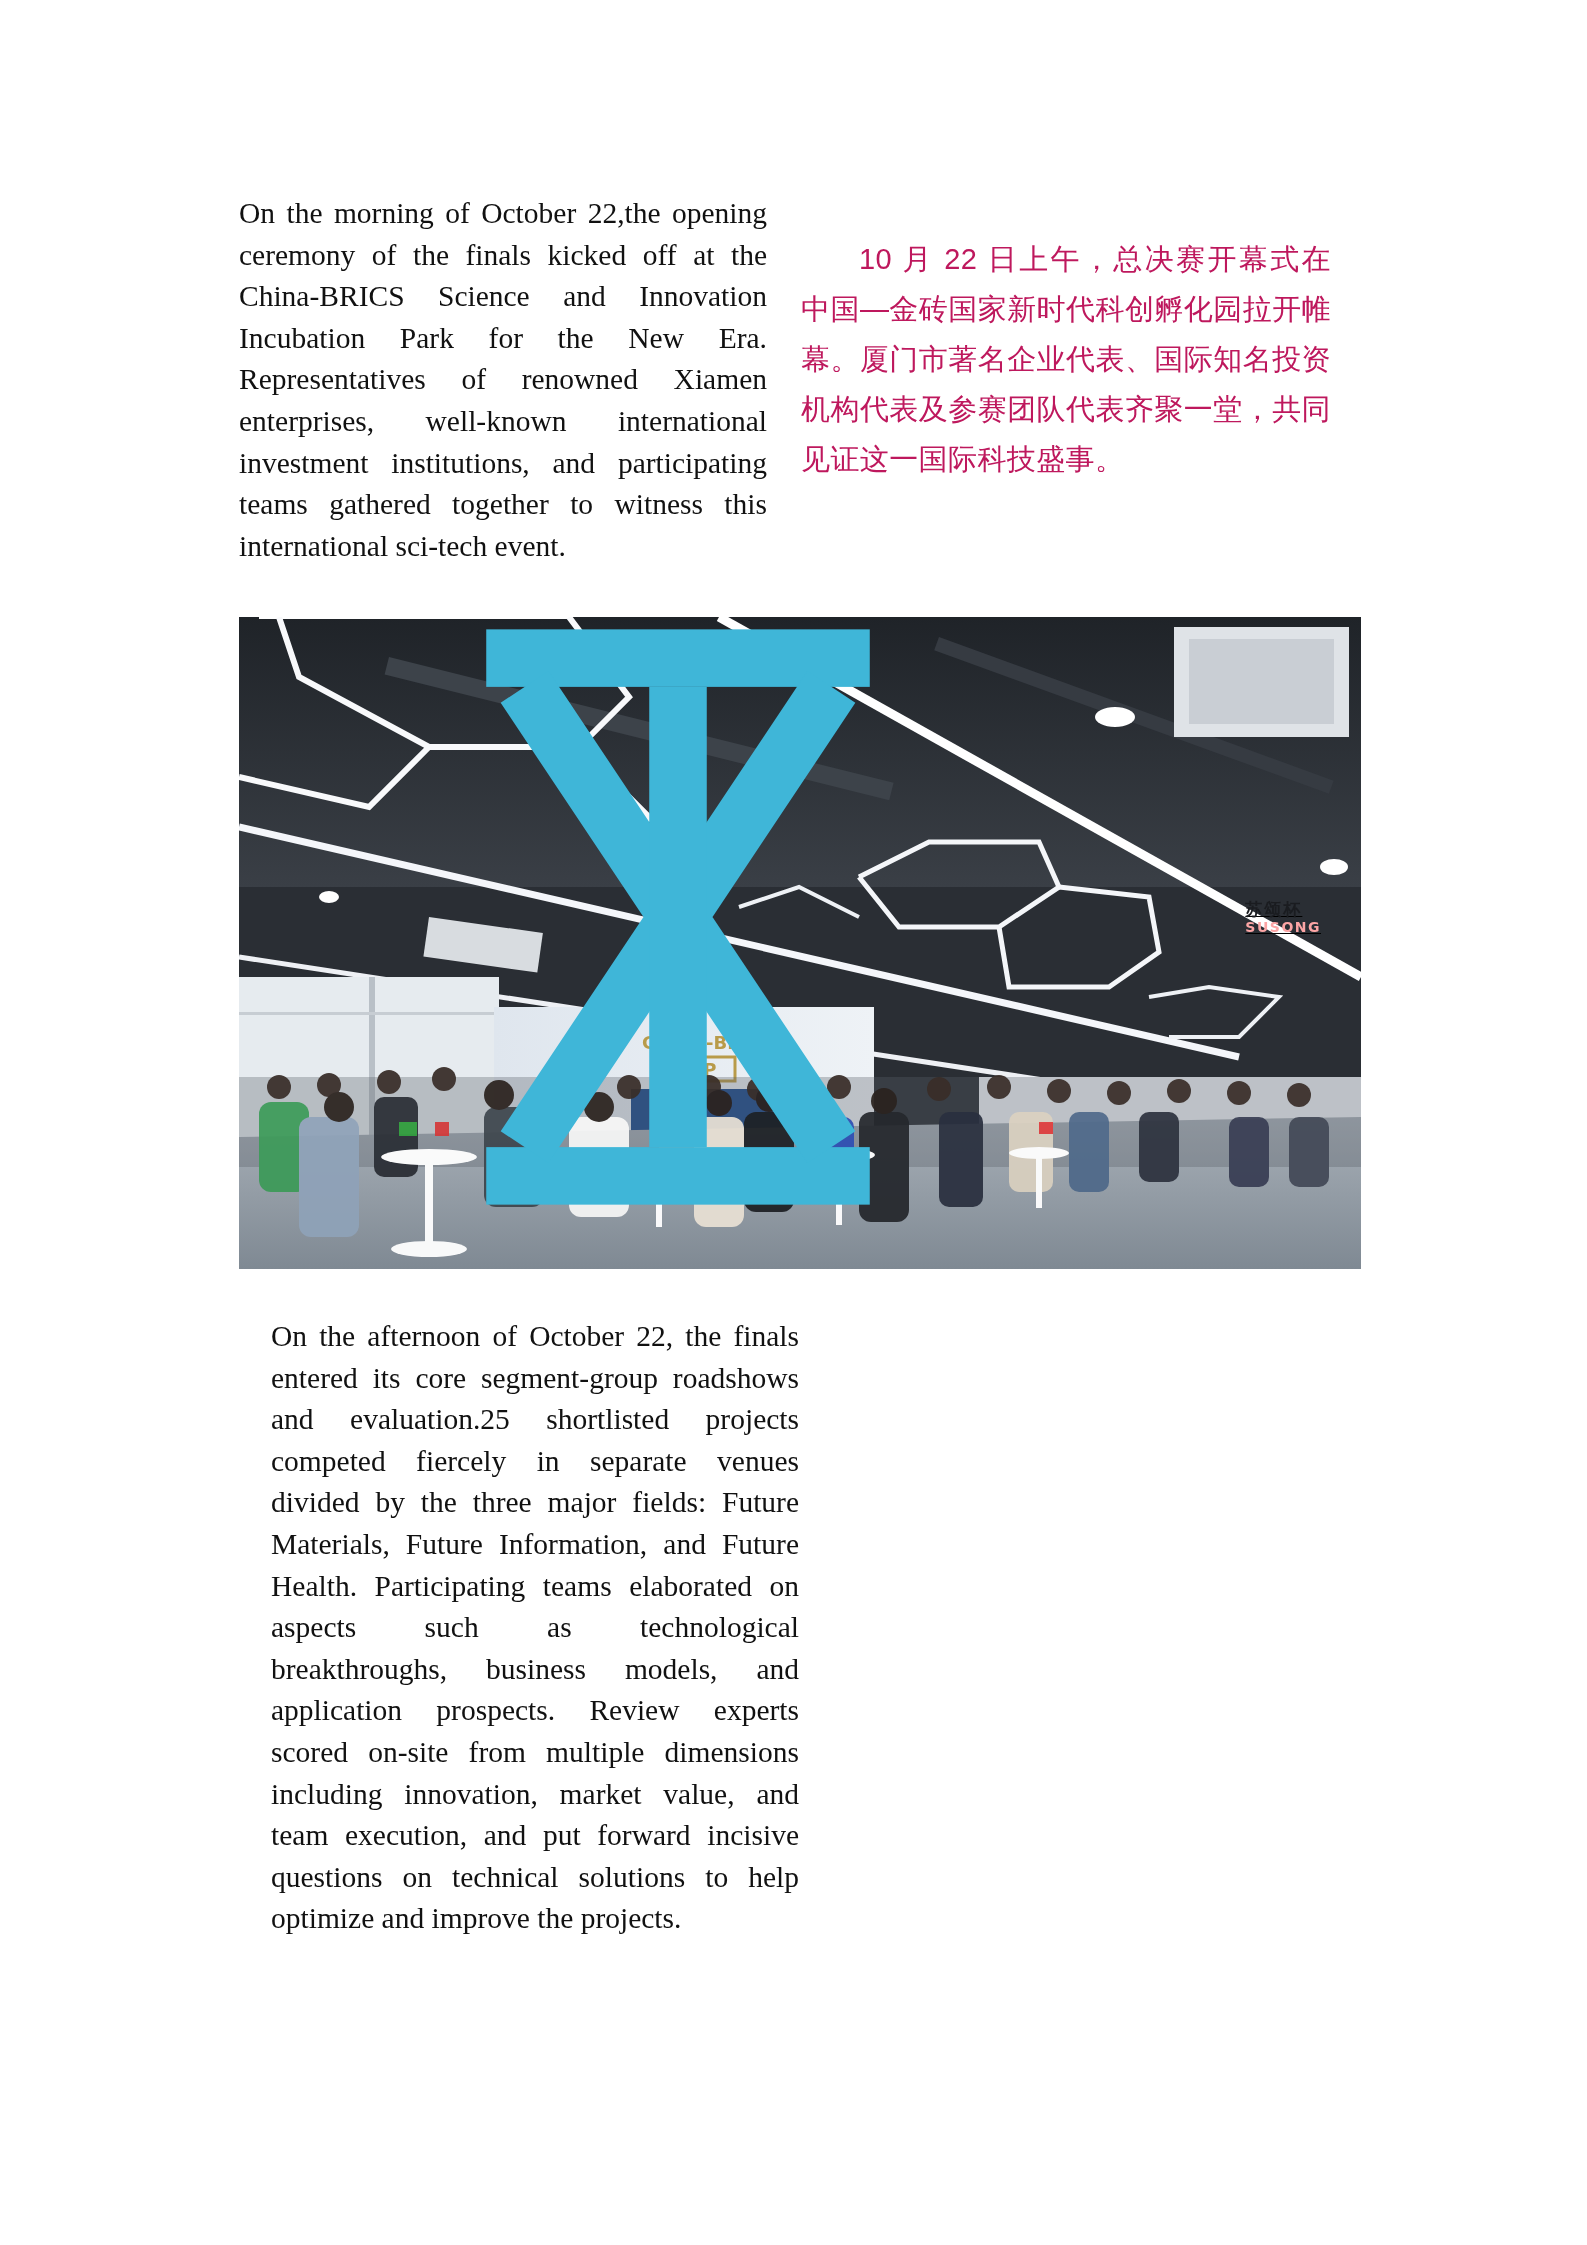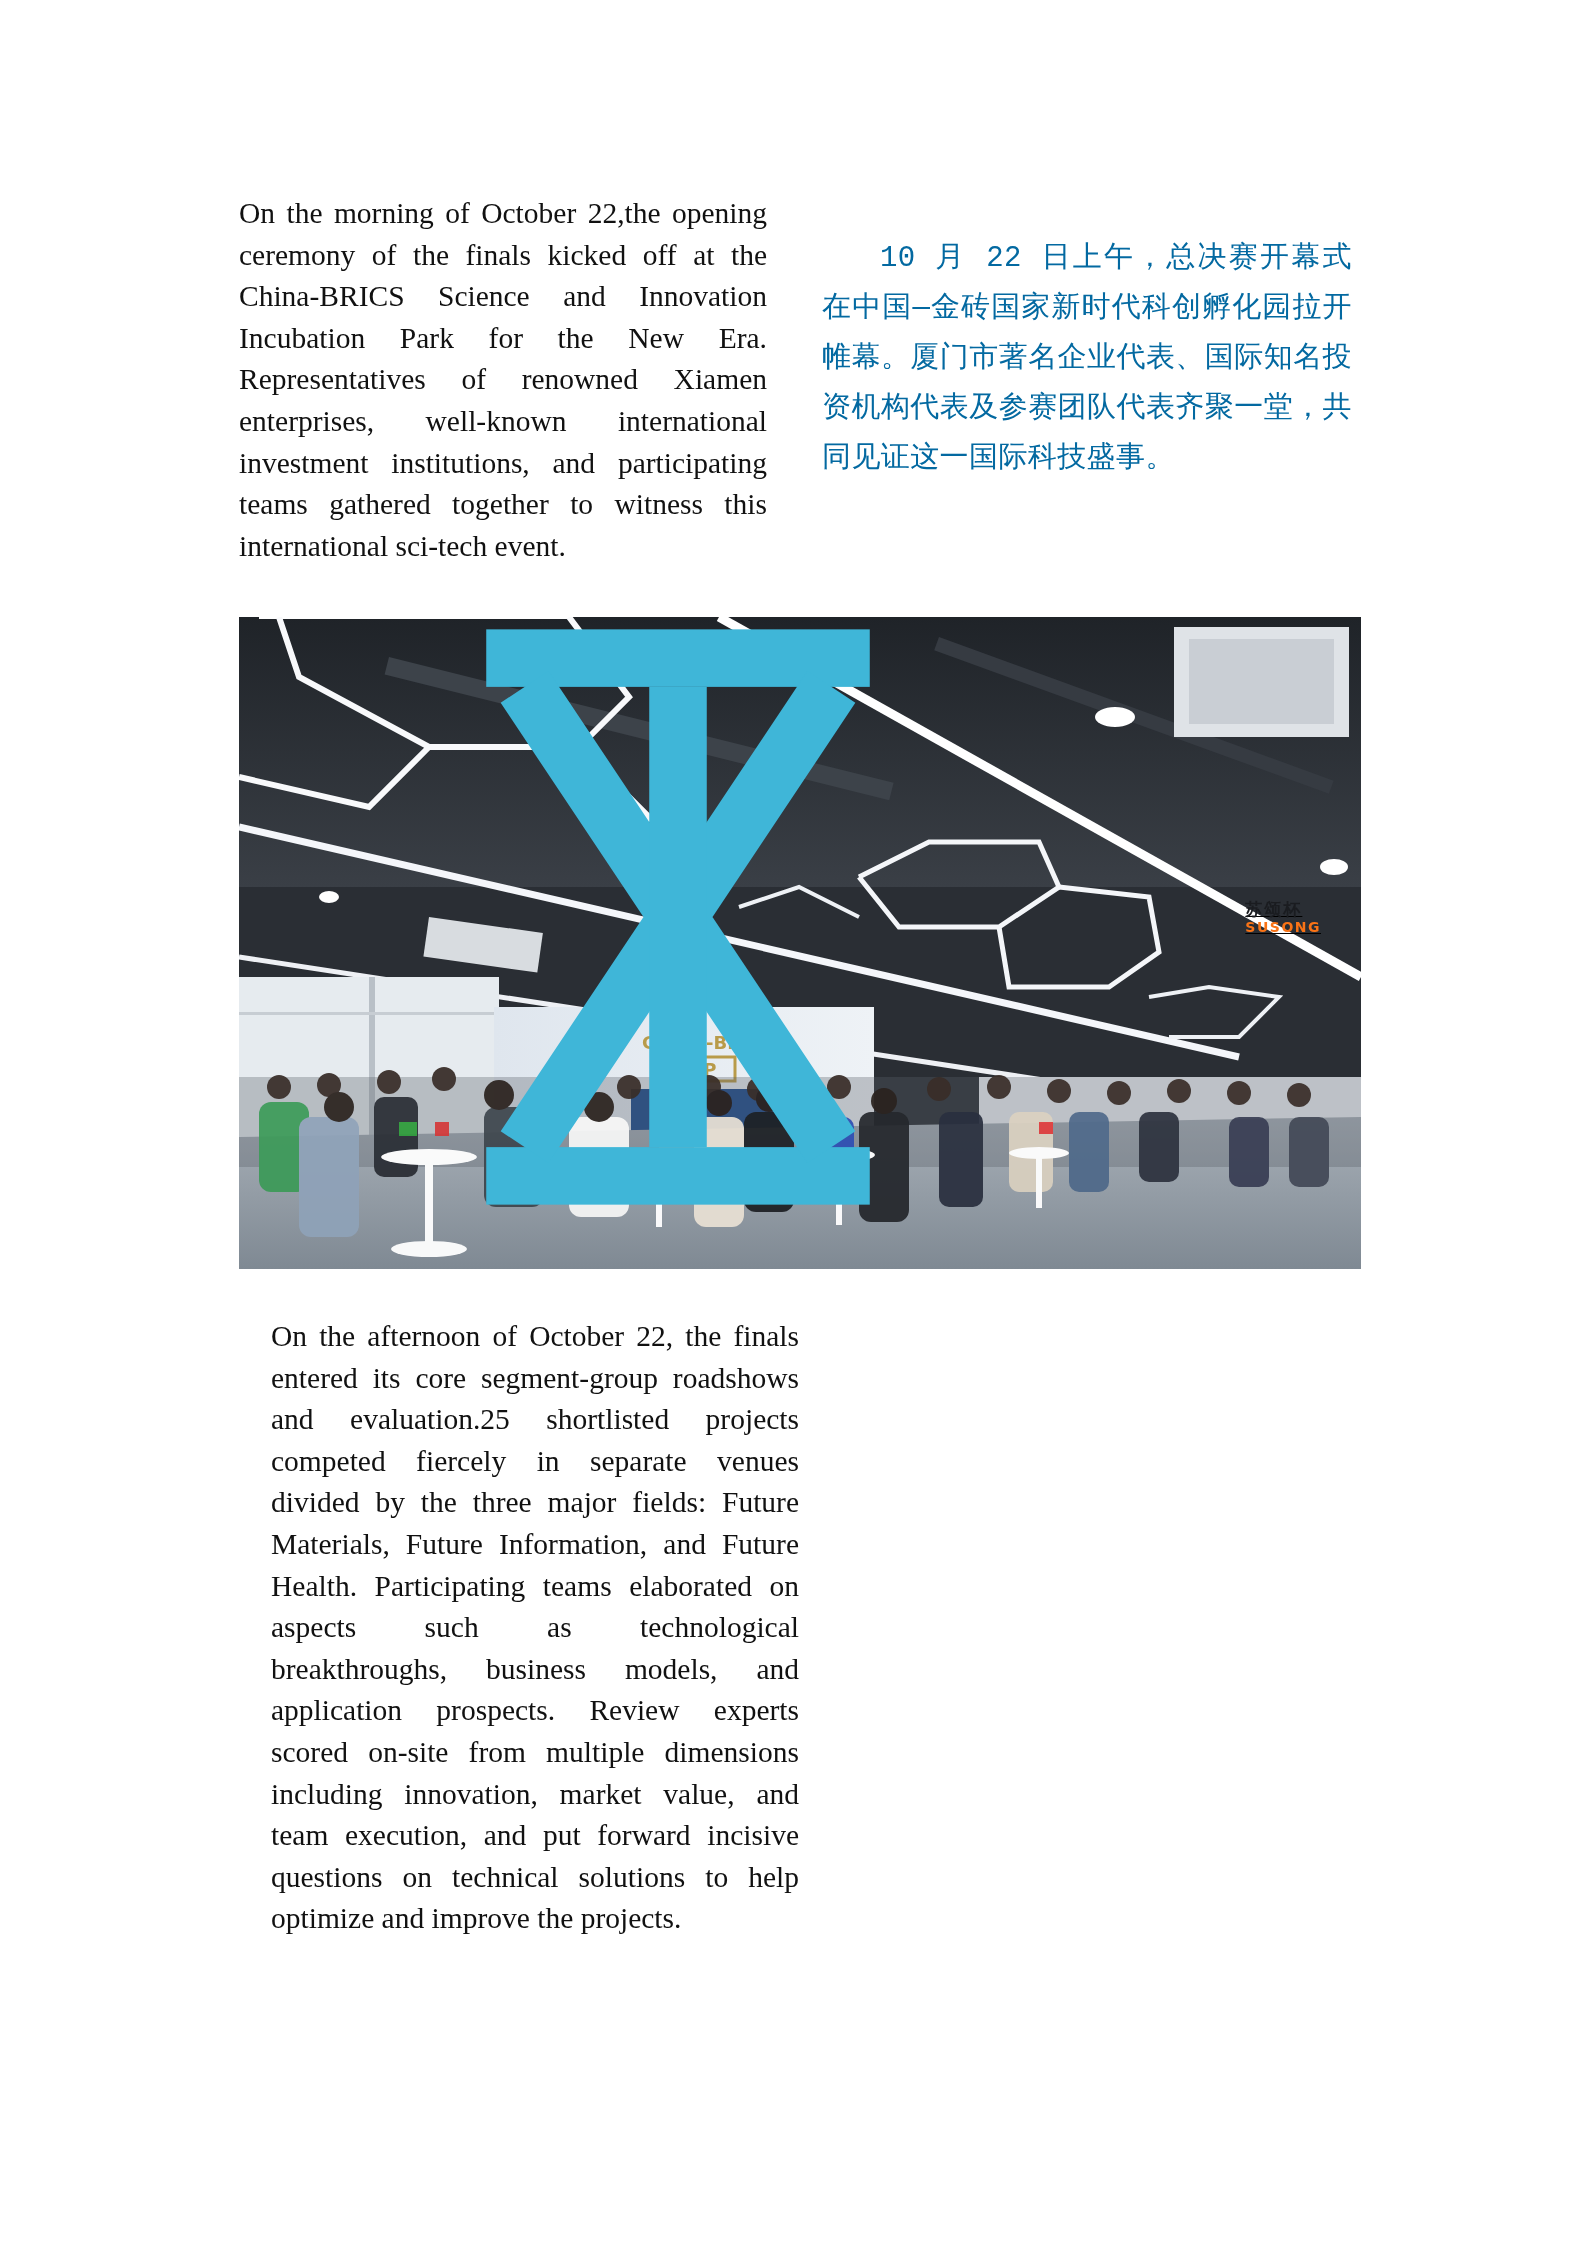--- a/index.html
+++ b/index.html
@@ -14,26 +14,26 @@
       font-size: 29.5px;
       line-height: 41.6px;
       color: #111;
       text-align: justify;
       text-align-last: left;
       margin: 0;
       word-spacing: 0px;
     }
     .zh-col {
       position: absolute;
-      left: 822px;
+      left: 801px;
       width: 530px;
-      font-family: Liberation Mono, monospace;
+      font-family: Liberation Sans, sans-serif;
       font-size: 29px;
       line-height: 50px;
-      color: #0369a1;
+      color: #be185d;
       text-align: justify;
       margin: 0;
       text-indent: 58px;
       letter-spacing: 0.4px;
     }
     #en-p1 { top: 193px; }
     #zh-p1 { top: 234px; }
     #en-p2 { top: 1316px; margin-left: 32px; }
     #zh-p2 { top: 1524px; }
 
@@ -61,21 +61,21 @@
       font-family: "DejaVu Sans", sans-serif;
       font-weight: bold;
       font-size: 17px;
       color: #1a1c20;
       letter-spacing: 2px;
     }
     .wm-en {
       font-family: "DejaVu Sans", sans-serif;
       font-weight: bold;
       font-size: 14px;
-      color: #f97316;
+      color: #fca5a5;
       letter-spacing: 1.5px;
       margin-top: 2px;
     }
   </style>
 </head>
 <body>
 
 <div class="page">
 
   <p class="en-col" id="en-p1">On the morning of October 22,the opening ceremony of the finals kicked off at the China-BRICS Science and Innovation Incubation Park for the New Era. Representatives of renowned Xiamen enterprises, well-known international investment institutions, and participating teams gathered together to witness this international sci-tech event.</p>

